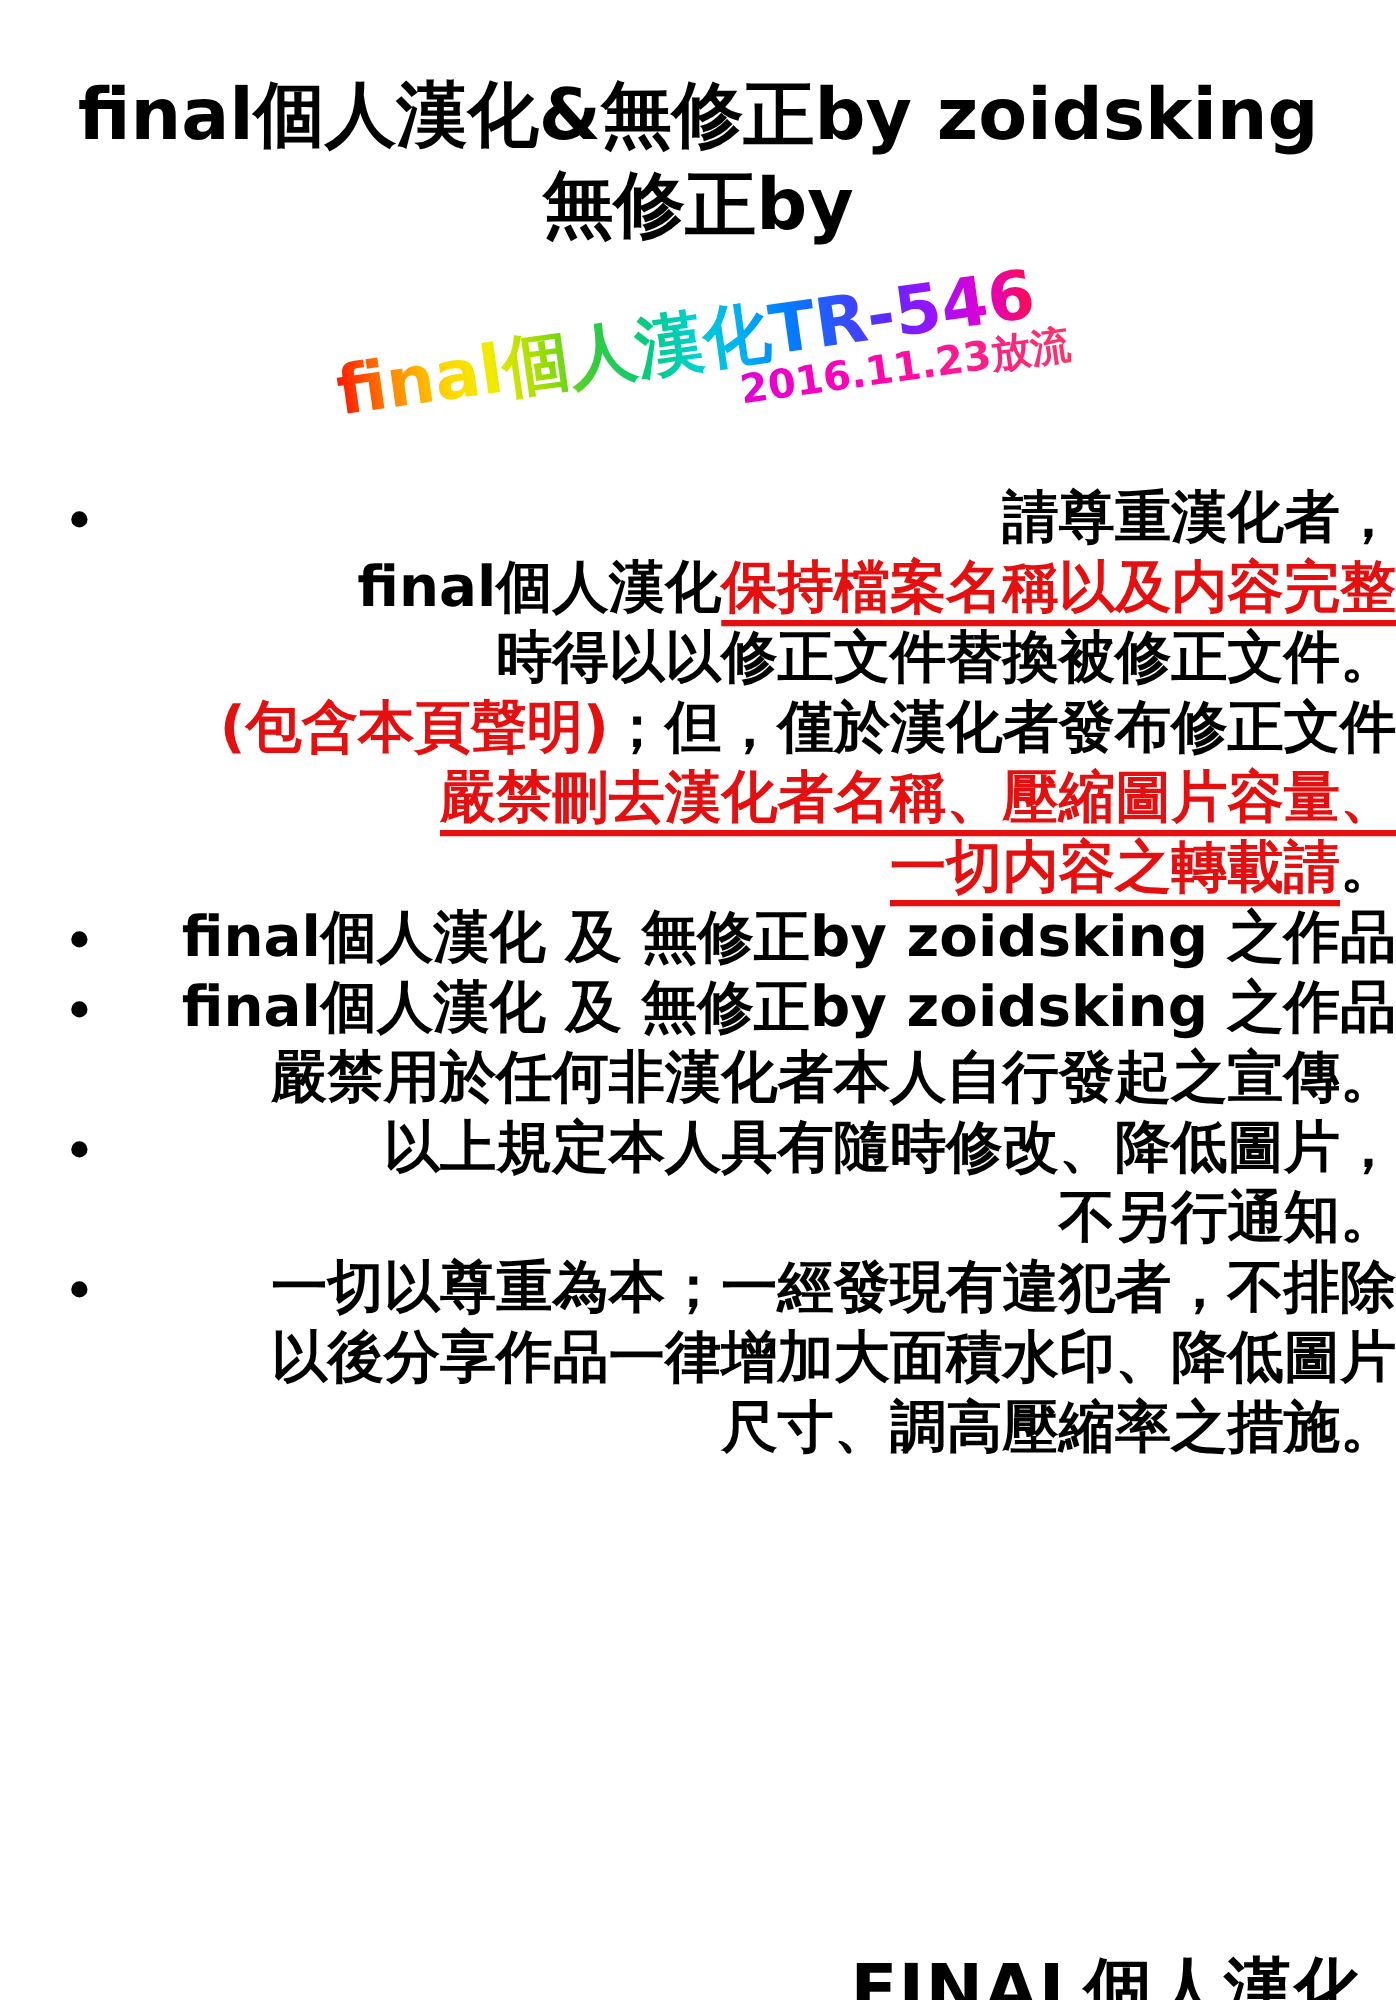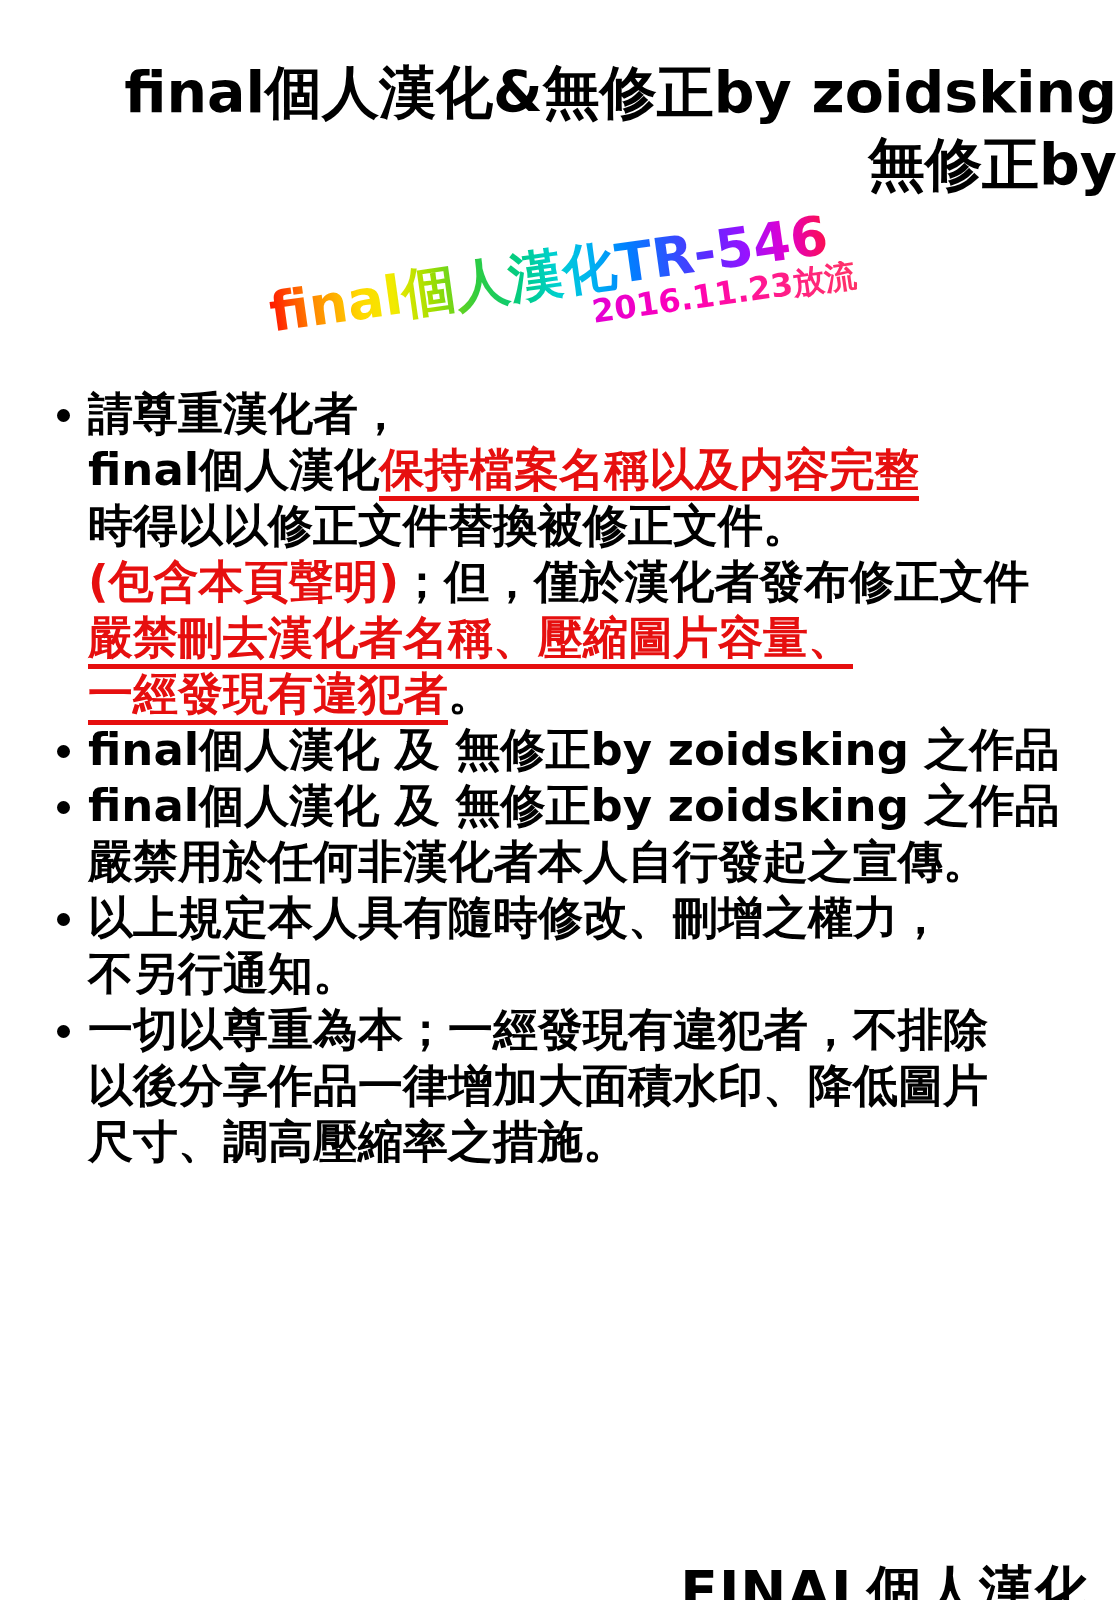--- a/index.html
+++ b/index.html
@@ -7,21 +7,21 @@
     width:1117px; height:1600px;
     background:#ffffff;
     position:relative;
     font-family:"DejaVu Sans","Liberation Sans",sans-serif;
     font-weight:bold;
     color:#000;
     overflow:hidden;
   }
   .title-block {
     position:absolute; top:56px; left:0; width:1117px;
-    text-align:right;
+    text-align:center;
   }
   .title-line {
     font-size:57px; line-height:72px; white-space:nowrap;
   }
   .watermark {
     position:absolute; left:266px; top:286px; width:566px;
     transform:rotate(-8deg);
     transform-origin:left top;
   }
   .wm-main {
@@ -34,21 +34,21 @@
     text-align:right; margin-top:-2px; margin-right:-20px;
     -webkit-background-clip:text; background-clip:text;
     color:transparent;
   }
   .rules {
     position:absolute; left:0; top:386px; width:1117px;
   }
   .line {
     position:relative; padding-left:88px;
     height:56px; line-height:56px;
-    font-size:45px; white-space:nowrap;
+    font-size:45px; white-space:nowrap;text-align:right;
   }
   .dot {
     position:absolute; left:57px; top:23px;
     width:13px; height:13px; border-radius:50%;
     background:#000;
   }
   .seg.k { color:#000; }
   .seg.r { color:var(--red,#e60f0f); }
   .seg.ru {
     color:var(--red,#e60f0f);
@@ -74,24 +74,24 @@
   <div class="wm-main" style="background-image: linear-gradient(90deg, rgb(255, 20, 0) 0%, rgb(255, 140, 0) 8%, rgb(255, 217, 0) 16%, rgb(242, 234, 0) 22%, rgb(159, 221, 0) 29%, rgb(46, 204, 64) 37%, rgb(0, 204, 136) 45%, rgb(0, 208, 208) 51%, rgb(0, 180, 240) 57%, rgb(0, 128, 255) 64%, rgb(42, 85, 255) 71%, rgb(92, 42, 255) 78%, rgb(153, 18, 255) 85%, rgb(224, 0, 208) 92%, rgb(255, 16, 64) 100%);">final個人漢化TR-546</div>
   <div class="wm-date" style="background-image: linear-gradient(90deg, rgb(123, 47, 247) 0%, rgb(196, 0, 240) 38%, rgb(255, 0, 184) 70%, rgb(255, 51, 102) 100%);">2016.11.23放流</div>
 </div>
 
 <div class="rules">
     <div class="line"><span class="dot"></span><span class="seg k">請尊重漢化者，</span></div>
     <div class="line"><span class="seg k">final個人漢化</span><span class="seg ru">保持檔案名稱以及内容完整</span></div>
     <div class="line"><span class="seg k">時得以以修正文件替換被修正文件。</span></div>
     <div class="line"><span class="seg r">(包含本頁聲明)</span><span class="seg k">；但，僅於漢化者發布修正文件</span></div>
     <div class="line"><span class="seg ru">嚴禁刪去漢化者名稱、壓縮圖片容量、</span></div>
-    <div class="line"><span class="seg ru">一經發現有違犯者</span><span class="seg k">。</span></div>
+    <div class="line"><span class="seg ru">一切内容之轉載請</span><span class="seg k">。</span></div>
     <div class="line"><span class="dot"></span><span class="seg k">final個人漢化 及 無修正by zoidsking 之作品</span></div>
     <div class="line"><span class="dot"></span><span class="seg k">final個人漢化 及 無修正by zoidsking 之作品</span></div>
     <div class="line"><span class="seg k">嚴禁用於任何非漢化者本人自行發起之宣傳。</span></div>
-    <div class="line"><span class="dot"></span><span class="seg k">以上規定本人具有隨時修改、刪增之權力，</span></div>
+    <div class="line"><span class="dot"></span><span class="seg k">以上規定本人具有隨時修改、降低圖片，</span></div>
     <div class="line"><span class="seg k">不另行通知。</span></div>
     <div class="line"><span class="dot"></span><span class="seg k">一切以尊重為本；一經發現有違犯者，不排除</span></div>
     <div class="line"><span class="seg k">以後分享作品一律增加大面積水印、降低圖片</span></div>
     <div class="line"><span class="seg k">尺寸、調高壓縮率之措施。</span></div>
   </div>
 
 <div class="footer-logo">FINAL個人漢化</div>
 
 </body></html>

